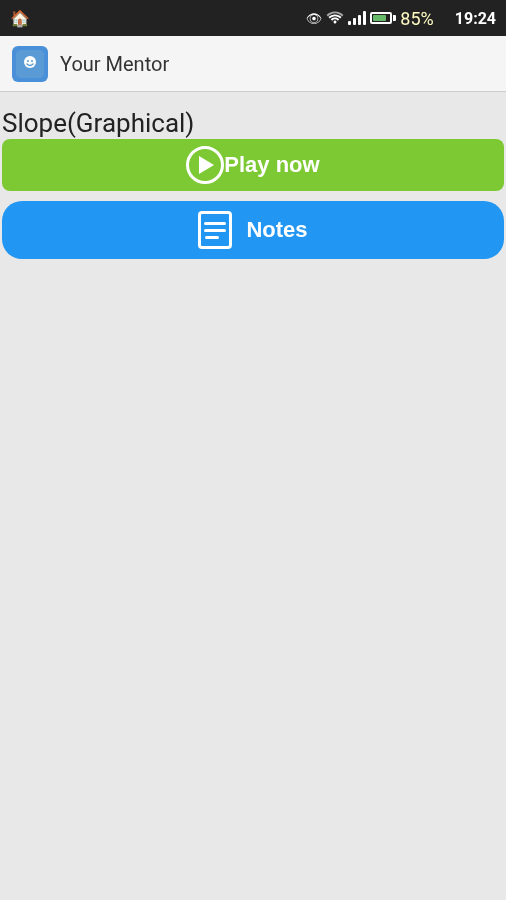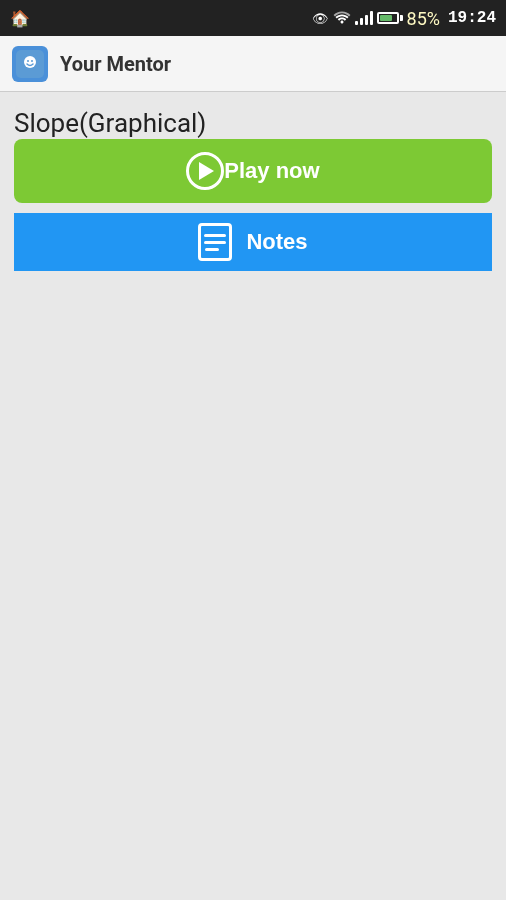--- a/index.html
+++ b/index.html
@@ -61,26 +61,26 @@
       display: flex;
       align-items: center;
       justify-content: center;
       color: white;
       font-size: 18px;
     }
 
     .app-title {
       font-size: 20px;
       color: #333333;
-      font-weight: bold;
+      font-weight: normal;
     }
 
     
     .content {
-      padding: 16px 14px;
+      padding: 16px 2px;
       background-color: #e8e8e8;
     }
 
     .lesson-title-en {
       font-size: 26px;
       color: #222222;
       font-weight: normal;
       line-height: 1.2;
     }
 
@@ -101,38 +101,38 @@
 
     .lesson-length {
       font-size: 14px;
       color: #555555;
       margin-bottom: 24px;
     }
 
     
     .btn-play {
       width: 100%;
-      height: 64px;
+      height: 52px;
       background-color: #7dc934;
       border: none;
       border-radius: 8px;
       display: flex;
       align-items: center;
       justify-content: center;
       cursor: pointer;
       margin-bottom: 10px;
       text-decoration: none;
     }
 
     .btn-notes {
       width: 100%;
       height: 58px;
       background-color: #2196f3;
       border: none;
-      border-radius: 0;
+      border-radius: 20px;
       display: flex;
       align-items: center;
       justify-content: center;
       gap: 14px;
       cursor: pointer;
       text-decoration: none;
     }
 
     .btn-label {
       font-size: 22px;
@@ -263,21 +263,21 @@
 
     <div class="battery-icon">
       <div class="battery-body">
         <div class="battery-fill"></div>
       </div>
       <div class="battery-tip"></div>
     </div>
 
     <span style="font-size:18px; color:#fef9c3;">85%</span>
 
-    <span style="font-size:16px; font-weight:bold; color:white; margin-left:4px;font-family:Liberation Mono, monospace;">19:24</span>
+    <span style="font-size:16px; font-weight:bold; color:white; margin-left:17px;">19:24</span>
   </div>
 </div>
 
 <div class="app-bar">
   <div class="app-icon">
     <svg width="28" height="28" viewBox="0 0 28 28">
       <rect width="28" height="28" rx="5" fill="#5b9bd5"></rect>
 
       <circle cx="14" cy="12" r="6" fill="white"></circle>
       <circle cx="12" cy="11" r="1" fill="#5b9bd5"></circle>

